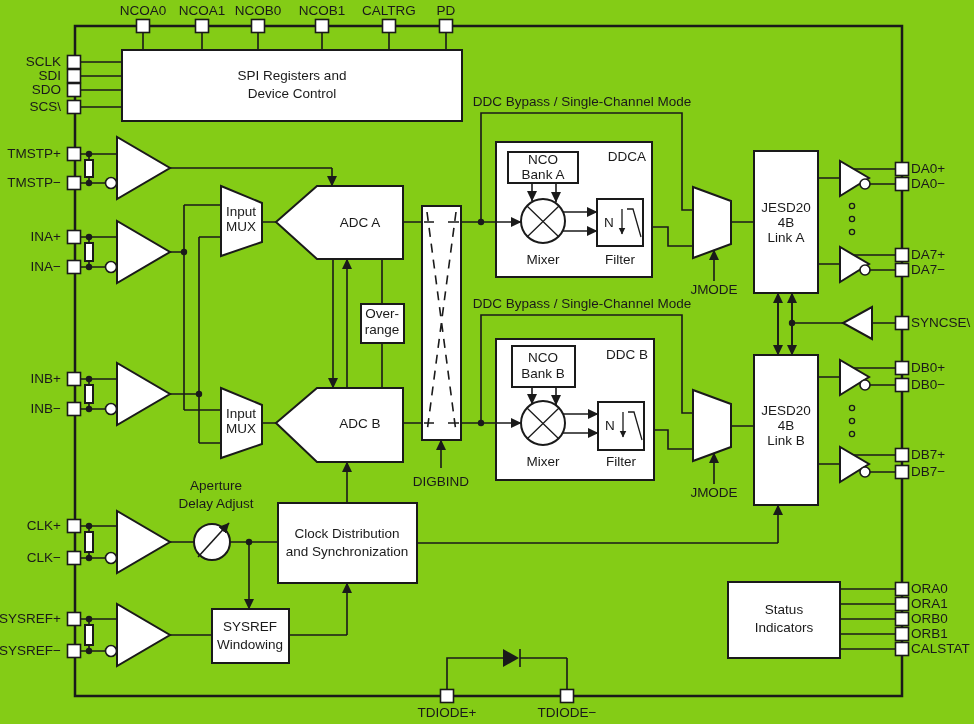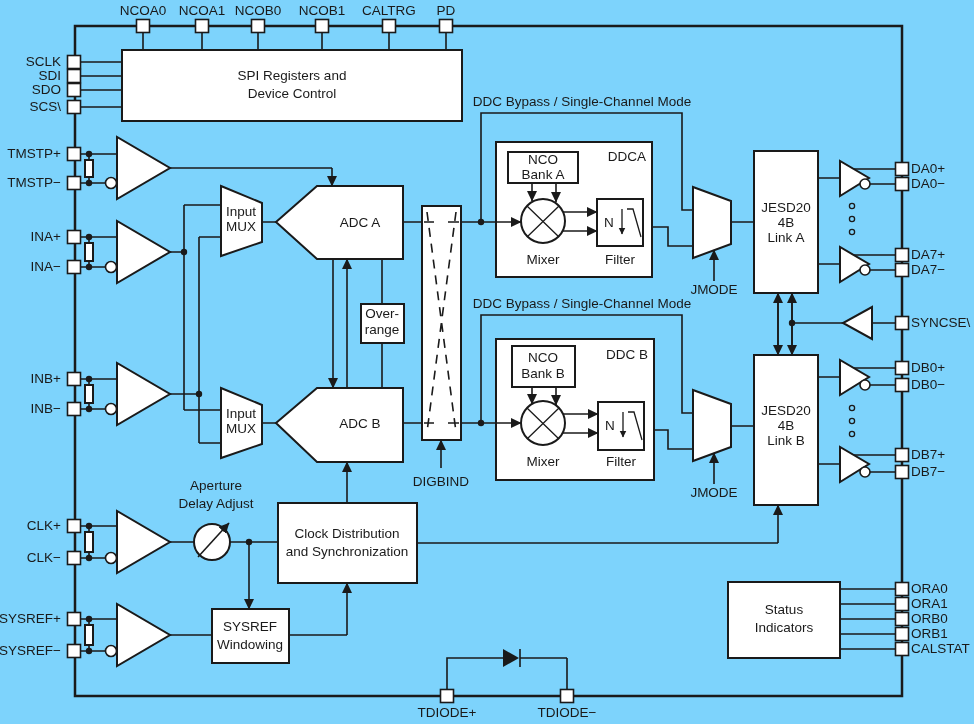--- a/index.html
+++ b/index.html
@@ -1,16 +1,16 @@
 <!DOCTYPE html>
 <html><head>
 <meta charset="utf-8">
 <style>
   html,body{margin:0;padding:0;background:#ffffff;}
-  .stage{width:974px;height:724px;position:relative;background:#7dd3fc;}
+  .stage{width:974px;height:724px;position:relative;background:#84cc16;}
   .w{fill:none;stroke:#1a1a1a;stroke-width:1.6;}
   .b{fill:#ffffff;stroke:#1a1a1a;stroke-width:2;}
   .b3{fill:none;stroke:#1a1a1a;stroke-width:2.5;}
   .pin{fill:#ffffff;stroke:#1a1a1a;stroke-width:1.6;}
   .t{font:13.5px "Liberation Sans", sans-serif;fill:#1a1a1a;}
   .tm{text-anchor:middle;}
   .te{text-anchor:end;}
   .dot{fill:#1a1a1a;stroke:none;}
   .oc{fill:#ffffff;stroke:#1a1a1a;stroke-width:1.6;}
   .so{fill:none;stroke:#1a1a1a;stroke-width:1.3;}

